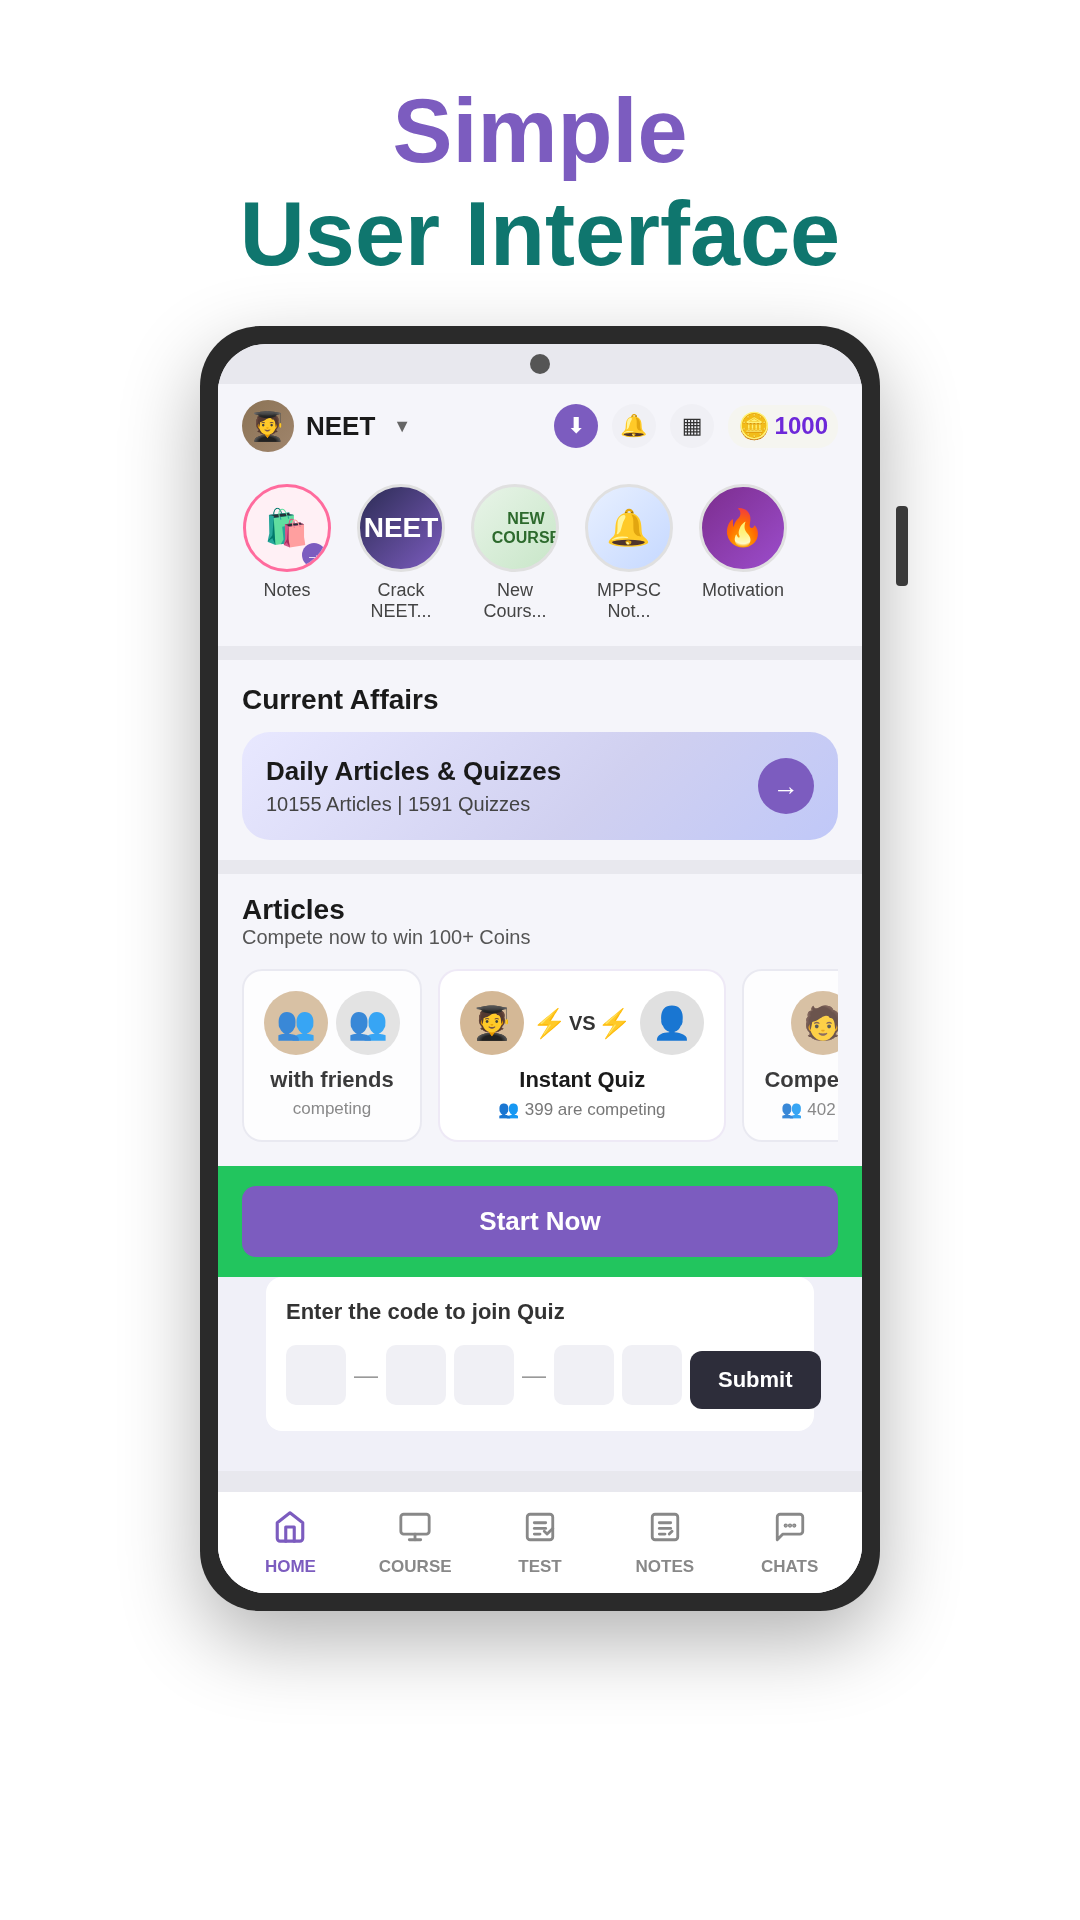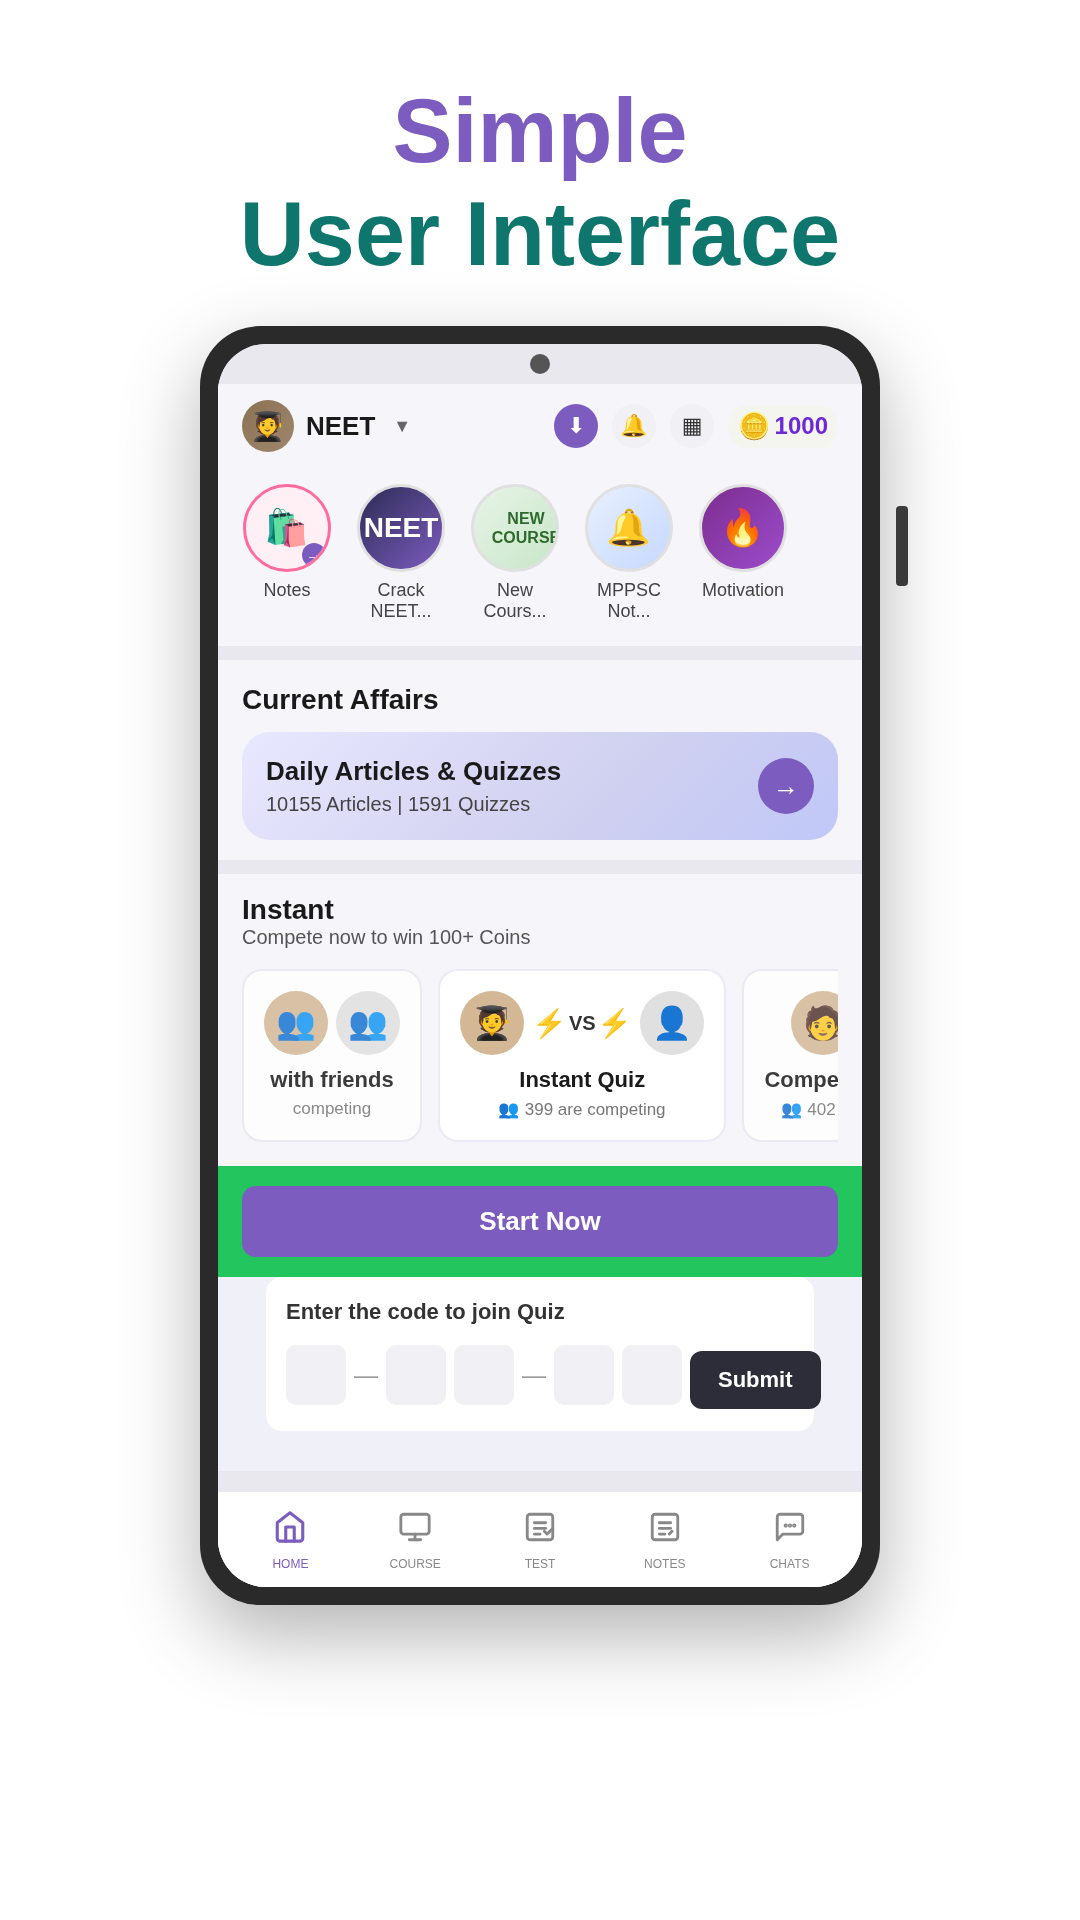--- a/index.html
+++ b/index.html
@@ -398,23 +398,23 @@
       align-items: center;
       gap: 6px;
       flex: 1;
     }
     .nav-icon {
       font-size: 30px;
       color: #888;
     }
     .nav-icon.active { color: #7c5cbf; }
     .nav-label {
-      font-size: 12px;
+      font-size: 17px;
       color: #888;
-      font-weight: 400;
+      font-weight: 700;
     }
     .nav-label.active { color: #7c5cbf; }
     .home-icon-svg {
       width: 34px;
       height: 34px;
     }
   </style>
 </head>
 <body>
 
@@ -500,21 +500,21 @@
             <h3>Daily Articles &amp; Quizzes</h3>
             <p>10155 Articles | 1591 Quizzes</p>
           </div>
           <div class="ca-arrow-btn">→</div>
         </div>
       </div>
 
       <div class="section-divider"></div>
 
       <div class="battles-section">
-        <div class="battles-title">Instant</div>
+        <div class="battles-title">Articles</div>
         <div class="battles-subtitle">Compete now to win 100+ Coins</div>
         <div class="battles-carousel">
 
           <div class="battle-card side">
             <div class="battle-vs">
               <div class="fighter fighter-left">👥</div>
               <div class="fighter fighter-right">👥</div>
             </div>
             <div class="battle-name">with friends</div>
             <div class="battle-count">competing</div>

